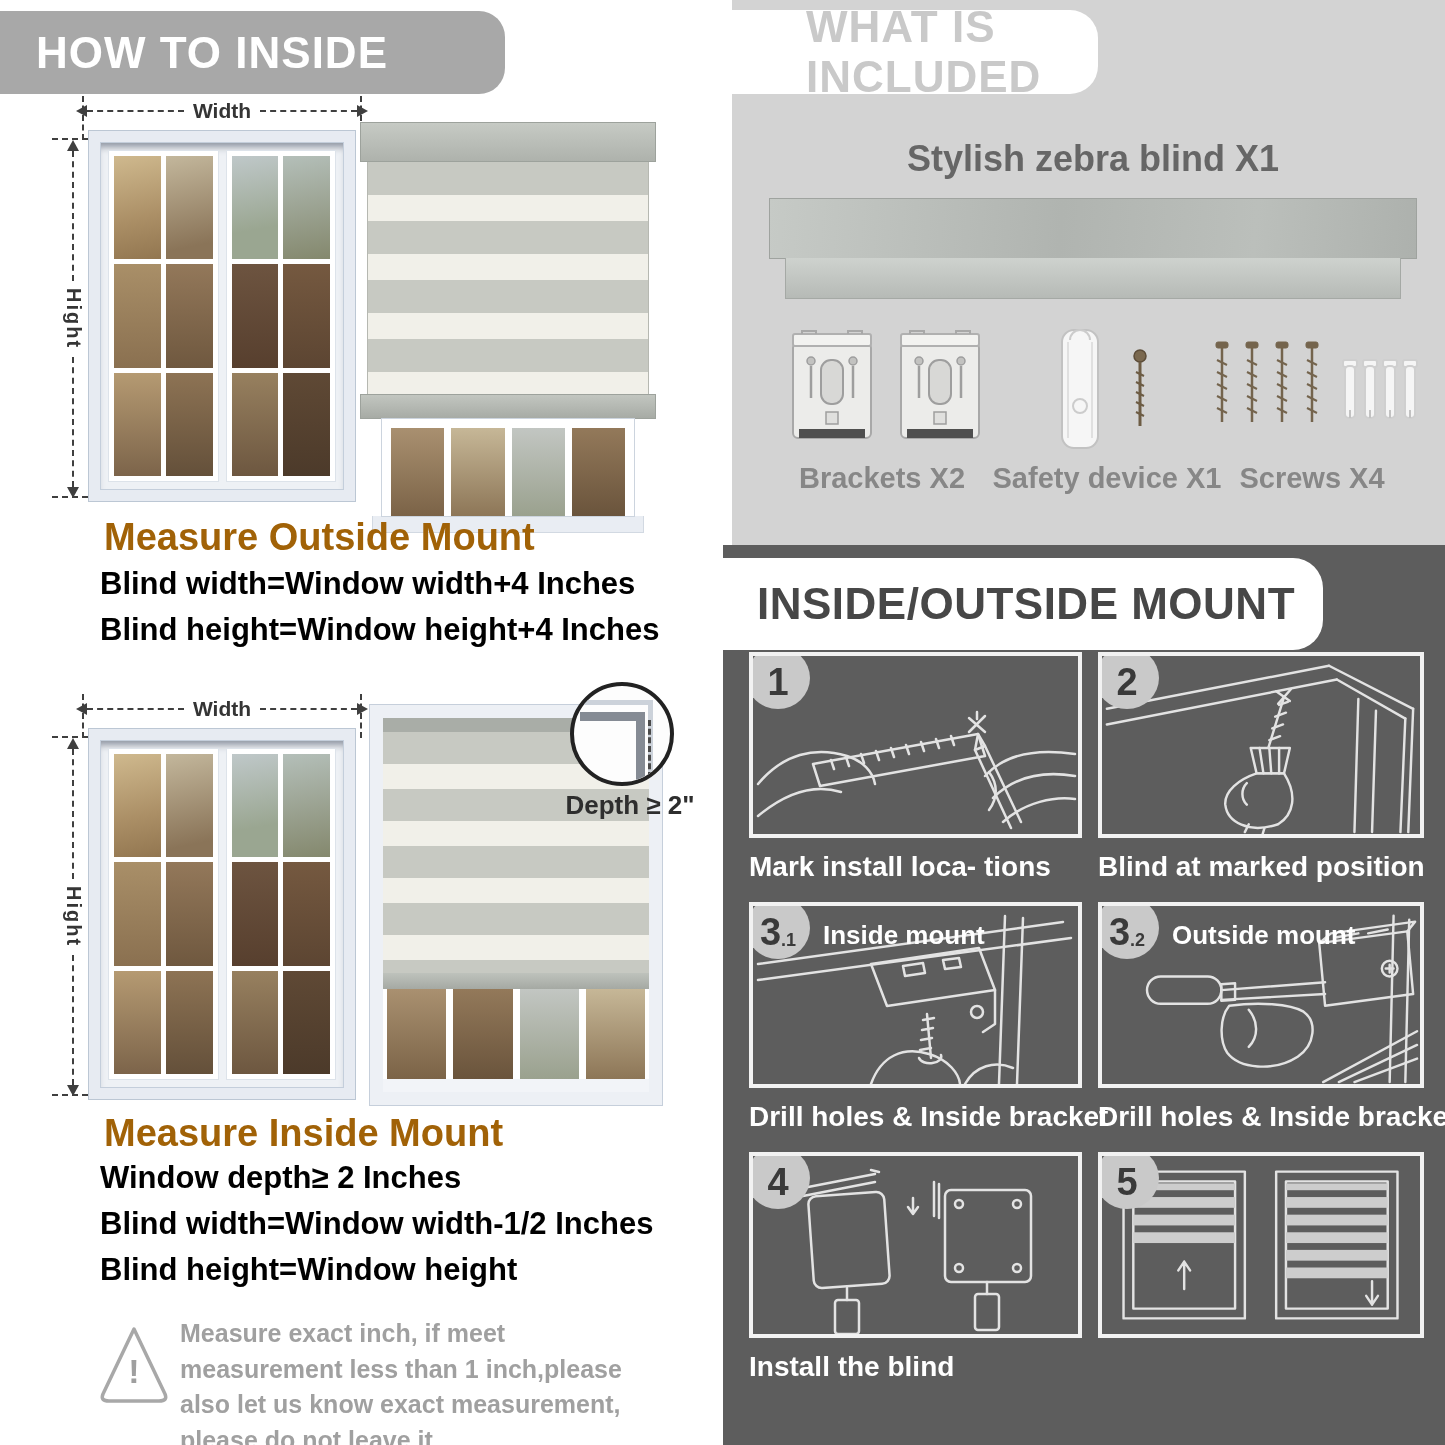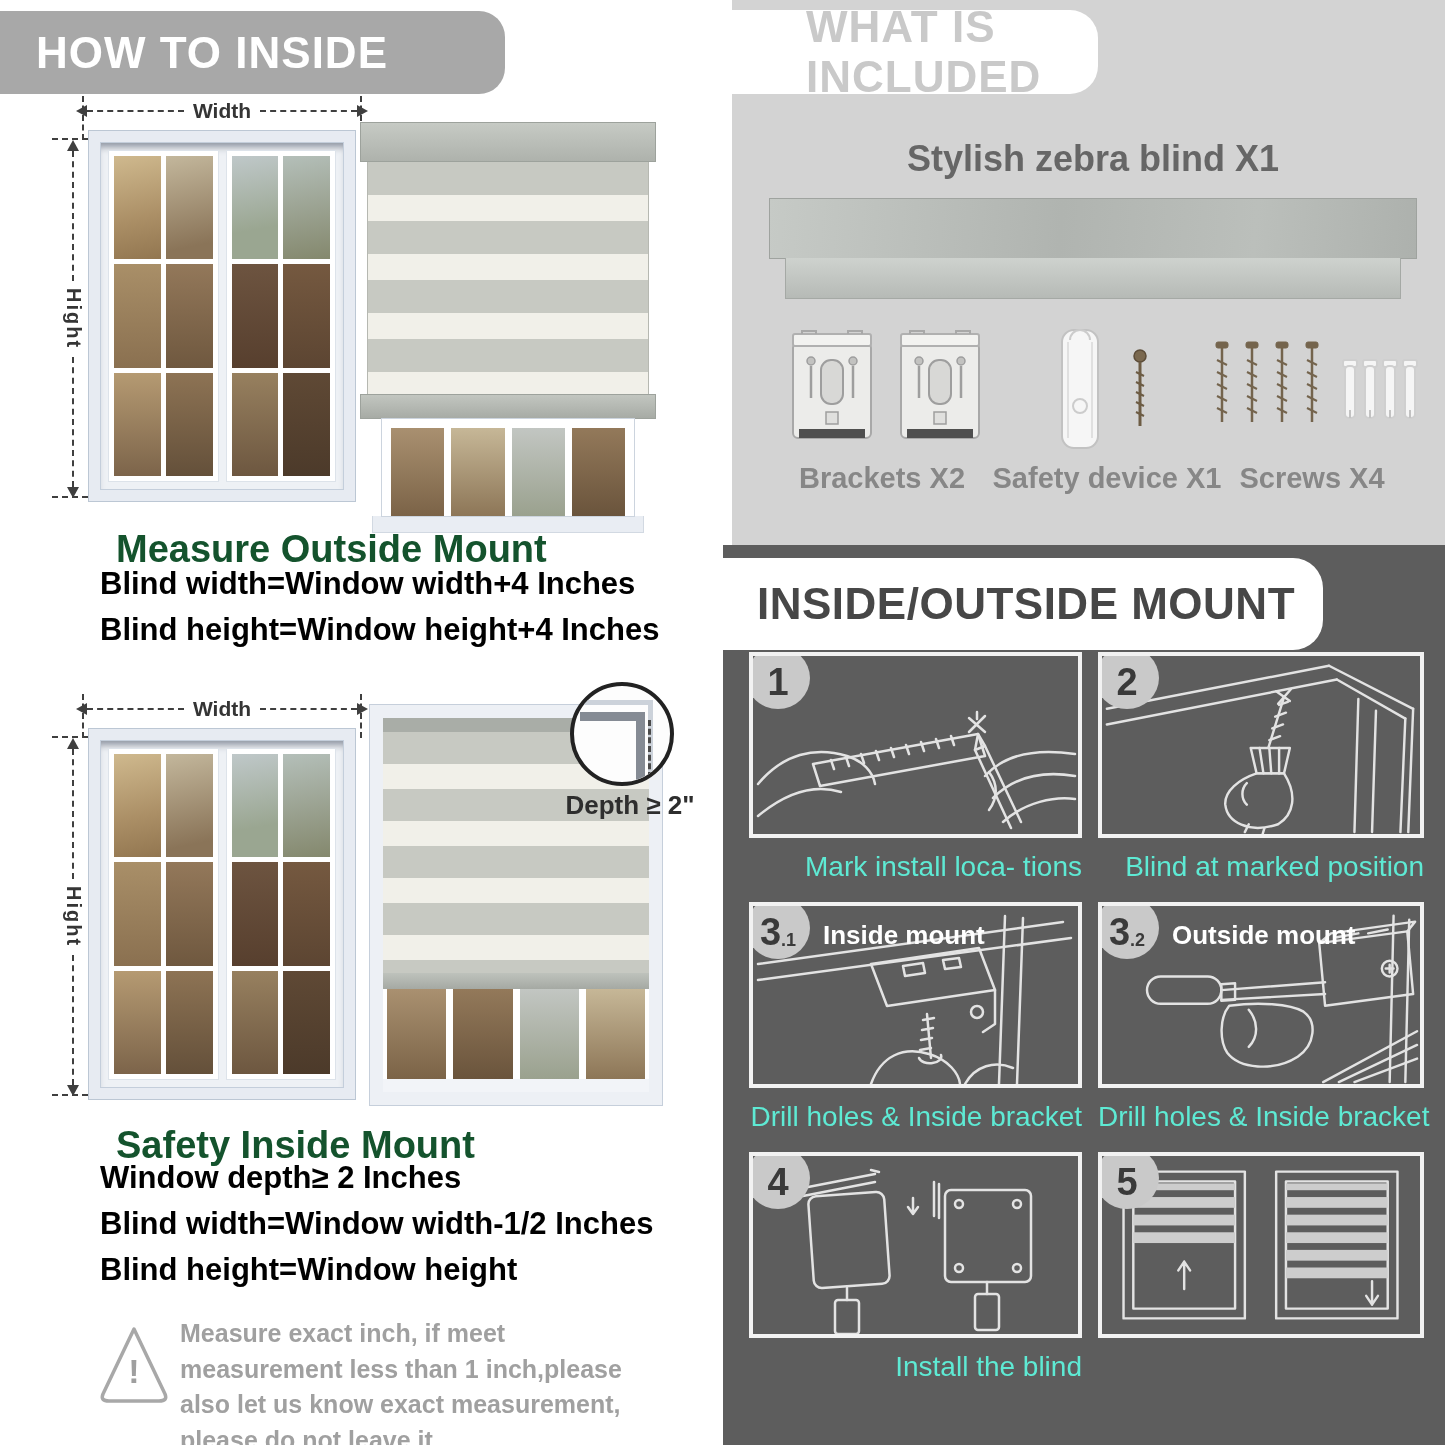--- a/index.html
+++ b/index.html
@@ -73,21 +73,21 @@
 
   
   .mag{position:absolute;left:570px;top:682px;width:104px;height:104px;border:4px solid #222;border-radius:50%;
     background:#fdfdfd;overflow:hidden;box-sizing:border-box;}
   .mag .c-outer{position:absolute;left:10px;top:14px;width:64px;height:70px;border-top:5px solid #ccd2da;border-right:5px solid #ccd2da;}
   .mag .c-inner{position:absolute;left:6px;top:26px;width:56px;height:60px;border-top:9px solid #858b94;border-right:9px solid #858b94;}
   .mag .c-dash{position:absolute;left:74px;top:34px;height:58px;border-left:3px dashed #4a4a4a;}
   .depth-label{position:absolute;left:565px;top:790px;width:130px;text-align:center;
     font-size:26px;font-weight:700;color:#2e2e2e;white-space:nowrap;}
 
-  .measure-title{position:absolute;left:100px;margin:16px;font-size:38px;font-weight:700;color:#14532d;}
+  .measure-title{position:absolute;left:100px;margin:4px;font-size:38px;font-weight:700;color:#a16207;}
   .measure-line{position:absolute;left:100px;margin:0;font-size:31px;font-weight:700;color:#000000;}
 
   .warn-tri{position:absolute;left:98px;top:1322px;width:72px;height:84px;}
   .warn-mark{position:absolute;left:98px;top:1352px;width:72px;text-align:center;
     font-size:34px;font-weight:700;color:#9f9f9f;}
   .warn-text{position:absolute;left:180px;top:1316px;width:468px;margin:0;
     font-size:25px;font-weight:700;color:#a0a0a0;line-height:1.42;}
 
   
   .col-right{position:absolute;left:723px;top:0;width:722px;height:1445px;}
@@ -109,21 +109,21 @@
   .banner-mount span{font-size:44px;font-weight:700;color:#474747;letter-spacing:.5px;}
 
   .step{position:absolute;width:333px;}
   .panel{position:relative;width:100%;height:186px;border:4px solid #f2f2f2;box-sizing:border-box;overflow:hidden;}
   .panel svg.art{position:absolute;left:0;top:0;width:100%;height:100%;}
   .badge{position:absolute;left:-7px;top:-9px;width:64px;height:62px;background:#c9c9c9;border-radius:50%;
     display:flex;align-items:center;justify-content:center;}
   .badge .n{font-size:38px;font-weight:700;color:#3a3a3a;line-height:1;padding-top:8px;}
   .badge .s{font-size:18px;font-weight:700;color:#3a3a3a;padding-top:24px;}
   .inner-label{position:absolute;left:70px;top:14px;font-size:26px;font-weight:700;color:#fff;}
-  .caption{margin-top:13px;font-size:28px;font-weight:400;color:#5eead4;white-space:nowrap;text-align:right;}
+  .caption{margin-top:13px;font-size:28px;font-weight:700;color:#ffffff;white-space:nowrap;}
 
   .s1{left:26px;top:107px;} .s2{left:375px;top:107px;width:326px;}
   .s31{left:26px;top:357px;} .s32{left:375px;top:357px;width:326px;}
   .s4{left:26px;top:607px;} .s5{left:375px;top:607px;width:326px;}
 
   .lineart{stroke:#e3e3e3;stroke-width:2.5;fill:none;stroke-linecap:round;stroke-linejoin:round;}
 </style>
 </head>
 <body>
 
@@ -245,21 +245,21 @@
     <div class="sillB"></div>
   </div>
 
   <div class="mag">
     <div class="c-outer"></div>
     <div class="c-inner"></div>
     <div class="c-dash"></div>
   </div>
   <div class="depth-label">Depth ≥ 2"</div>
 
-  <h2 class="measure-title" style="top:1108px;">Safety Inside Mount</h2>
+  <h2 class="measure-title" style="top:1108px;">Measure Inside Mount</h2>
   <p class="measure-line" style="top:1160px;">Window depth≥ 2 Inches</p>
   <p class="measure-line" style="top:1206px;">Blind width=Window width-1/2 Inches</p>
   <p class="measure-line" style="top:1252px;">Blind height=Window height</p>
 
   <svg class="warn-tri" viewBox="0 0 72 84">
     <path d="M36,7 L67,72 Q70,79 61,79 L11,79 Q2,79 5,72 Z" fill="none" stroke="#a8a8a8" stroke-width="3.5" stroke-linejoin="round"></path>
   </svg>
   <div class="warn-mark">!</div>
   <p class="warn-text">Measure exact inch, if meet measurement less than 1 inch,please also let us know exact measurement, please do not leave it</p>
 </div>

